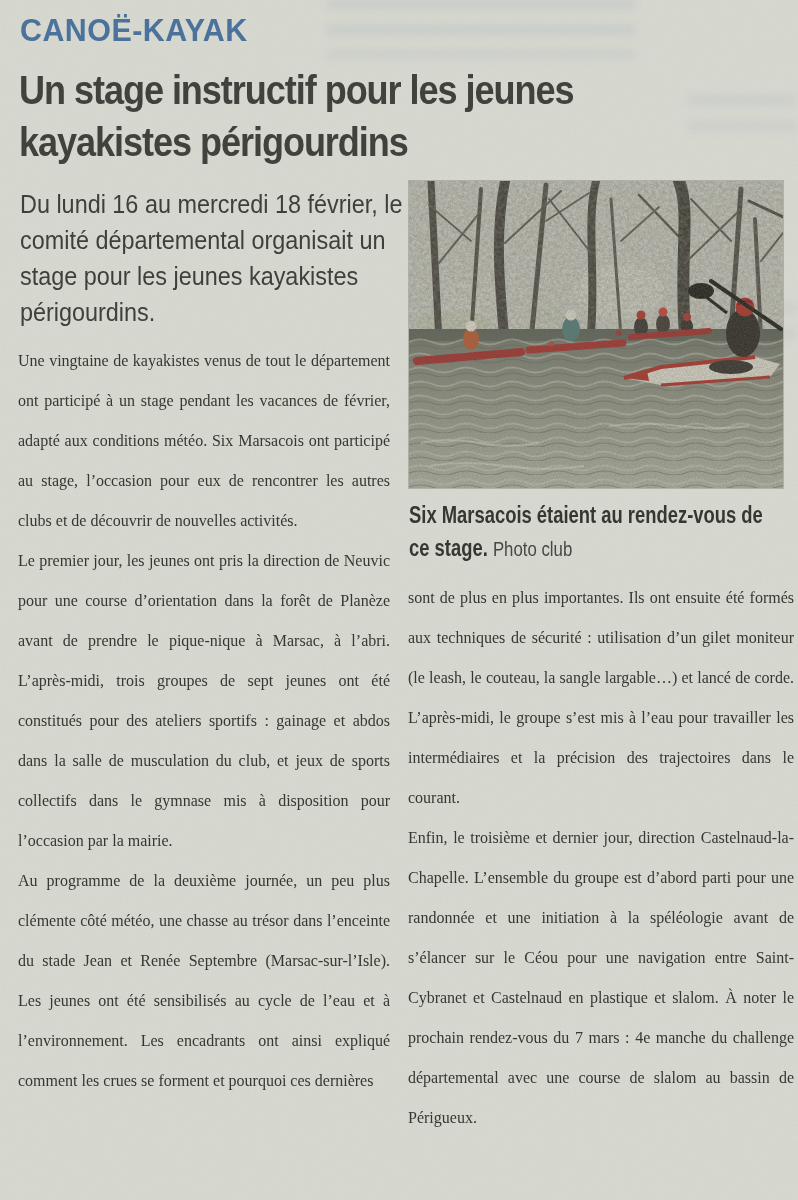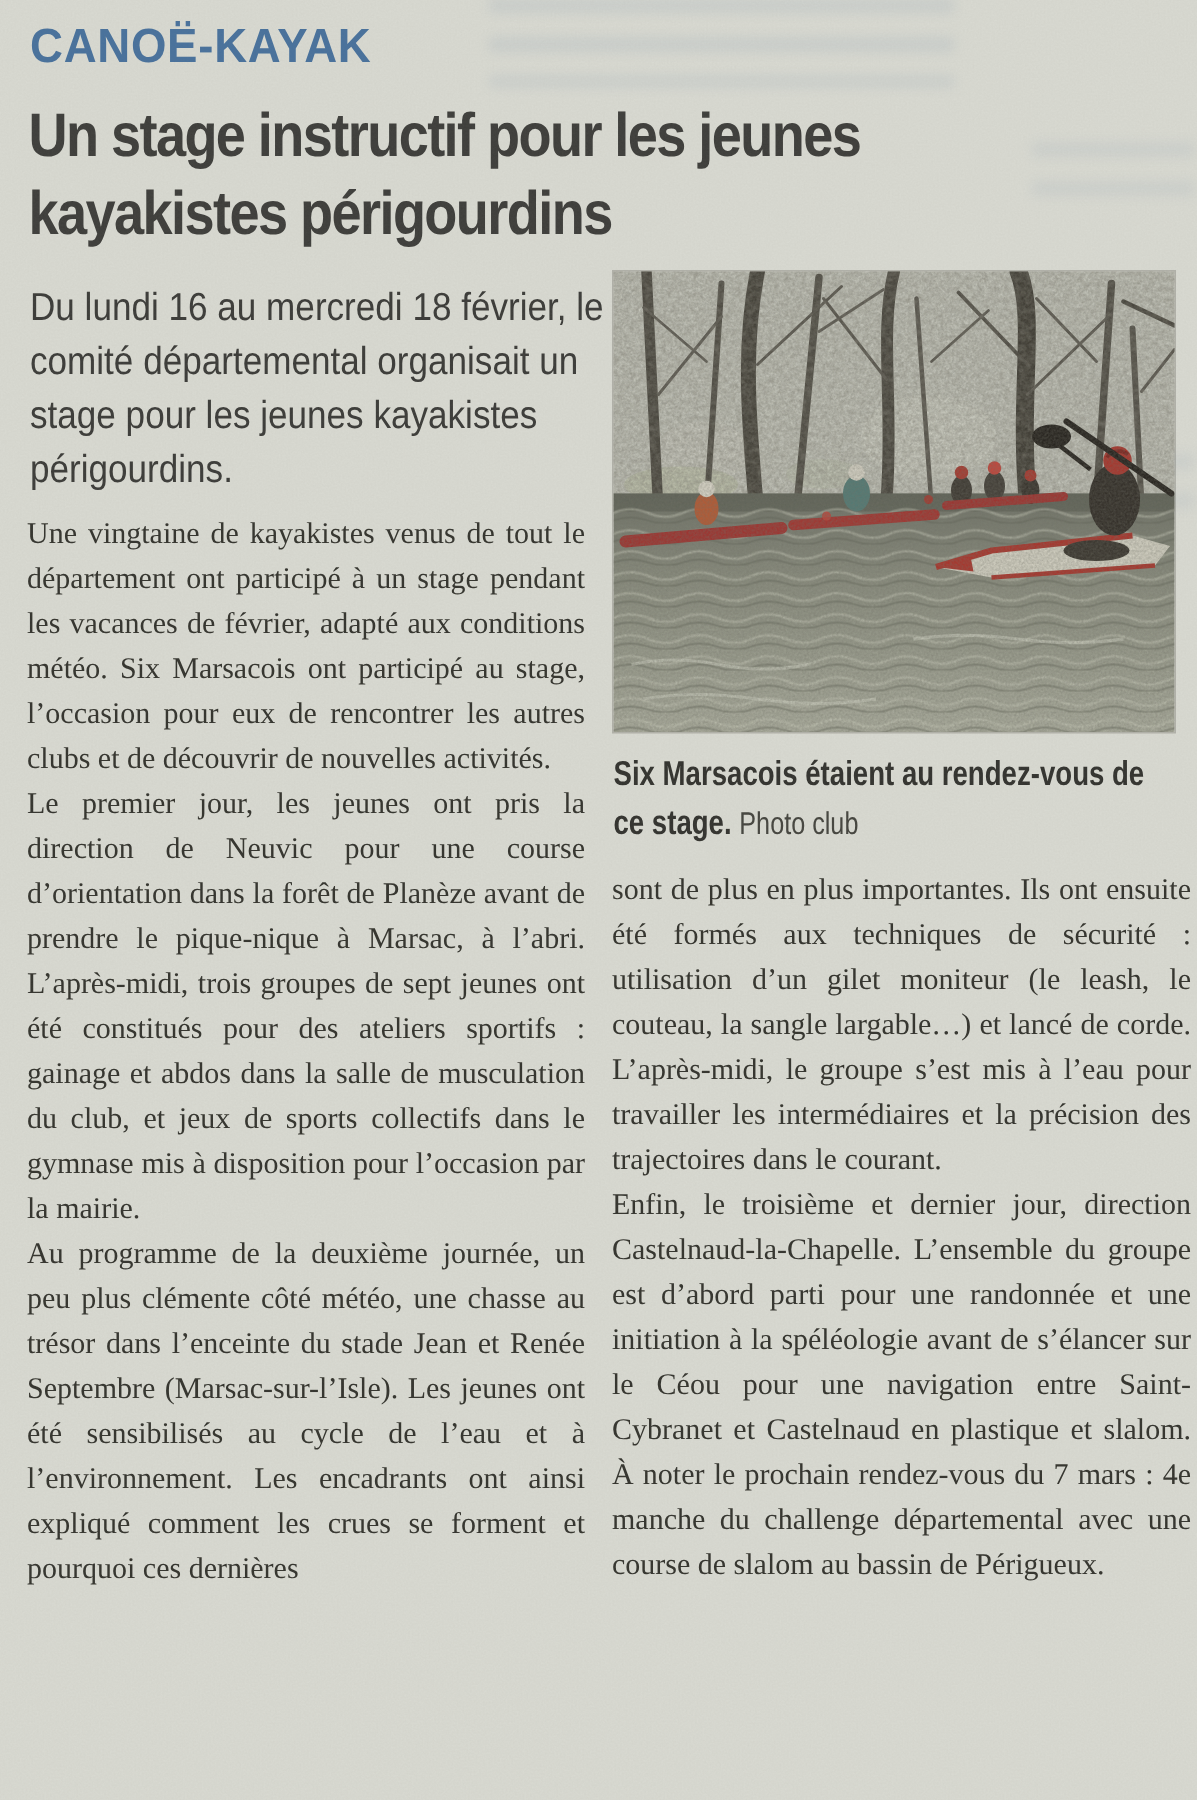--- a/index.html
+++ b/index.html
@@ -40,22 +40,22 @@
     left:20px;top:186px;
     width:432px;
     font-family:"Liberation Sans", sans-serif;
     font-size:26px;
     line-height:36px;
     color:#3c3c39;
     transform:scaleX(.90);transform-origin:left top;
   }
   
   .col{
-    font-size:20px;
-    line-height:30px;
+    font-size:16px;
+    line-height:40px;
     text-align:justify;
     color:#34342e;
     hyphens:auto;
   }
   .col p{margin:0;}
   .col-left{left:18px;top:341px;width:372px;height:849px;overflow:hidden;}
   .col-right{left:408px;top:578px;width:386px;height:628px;overflow:hidden;}
   
   .photo{
     left:409px;top:181px;width:374px;height:307px;

